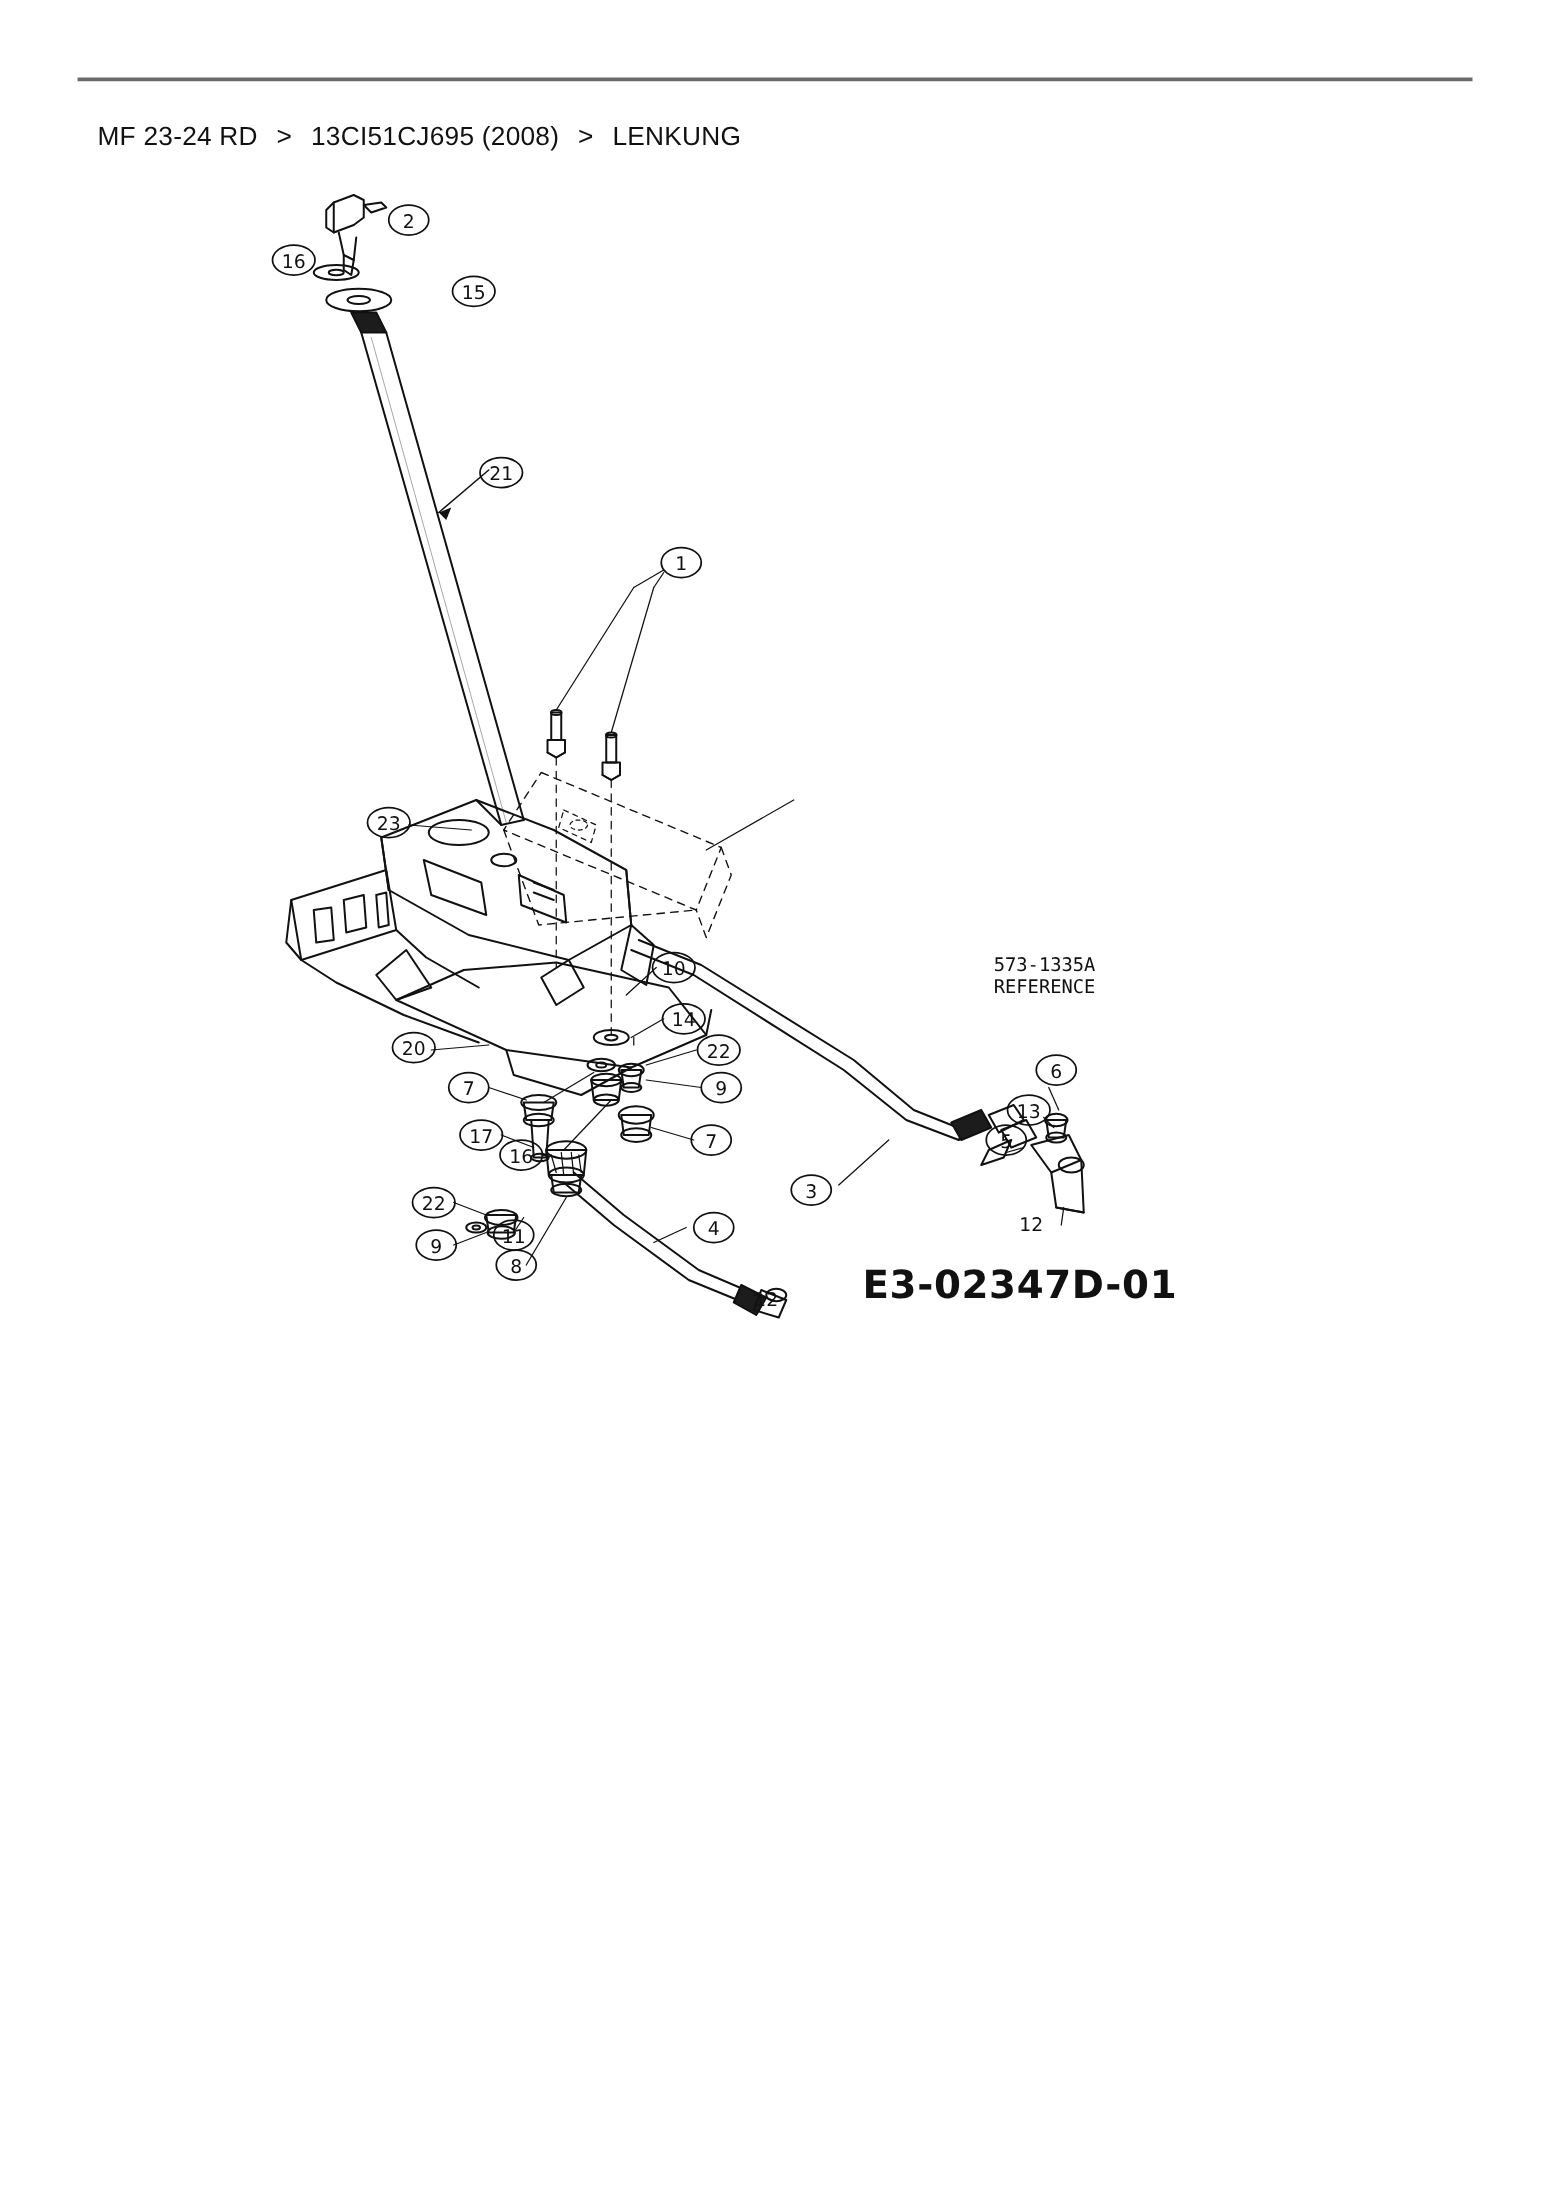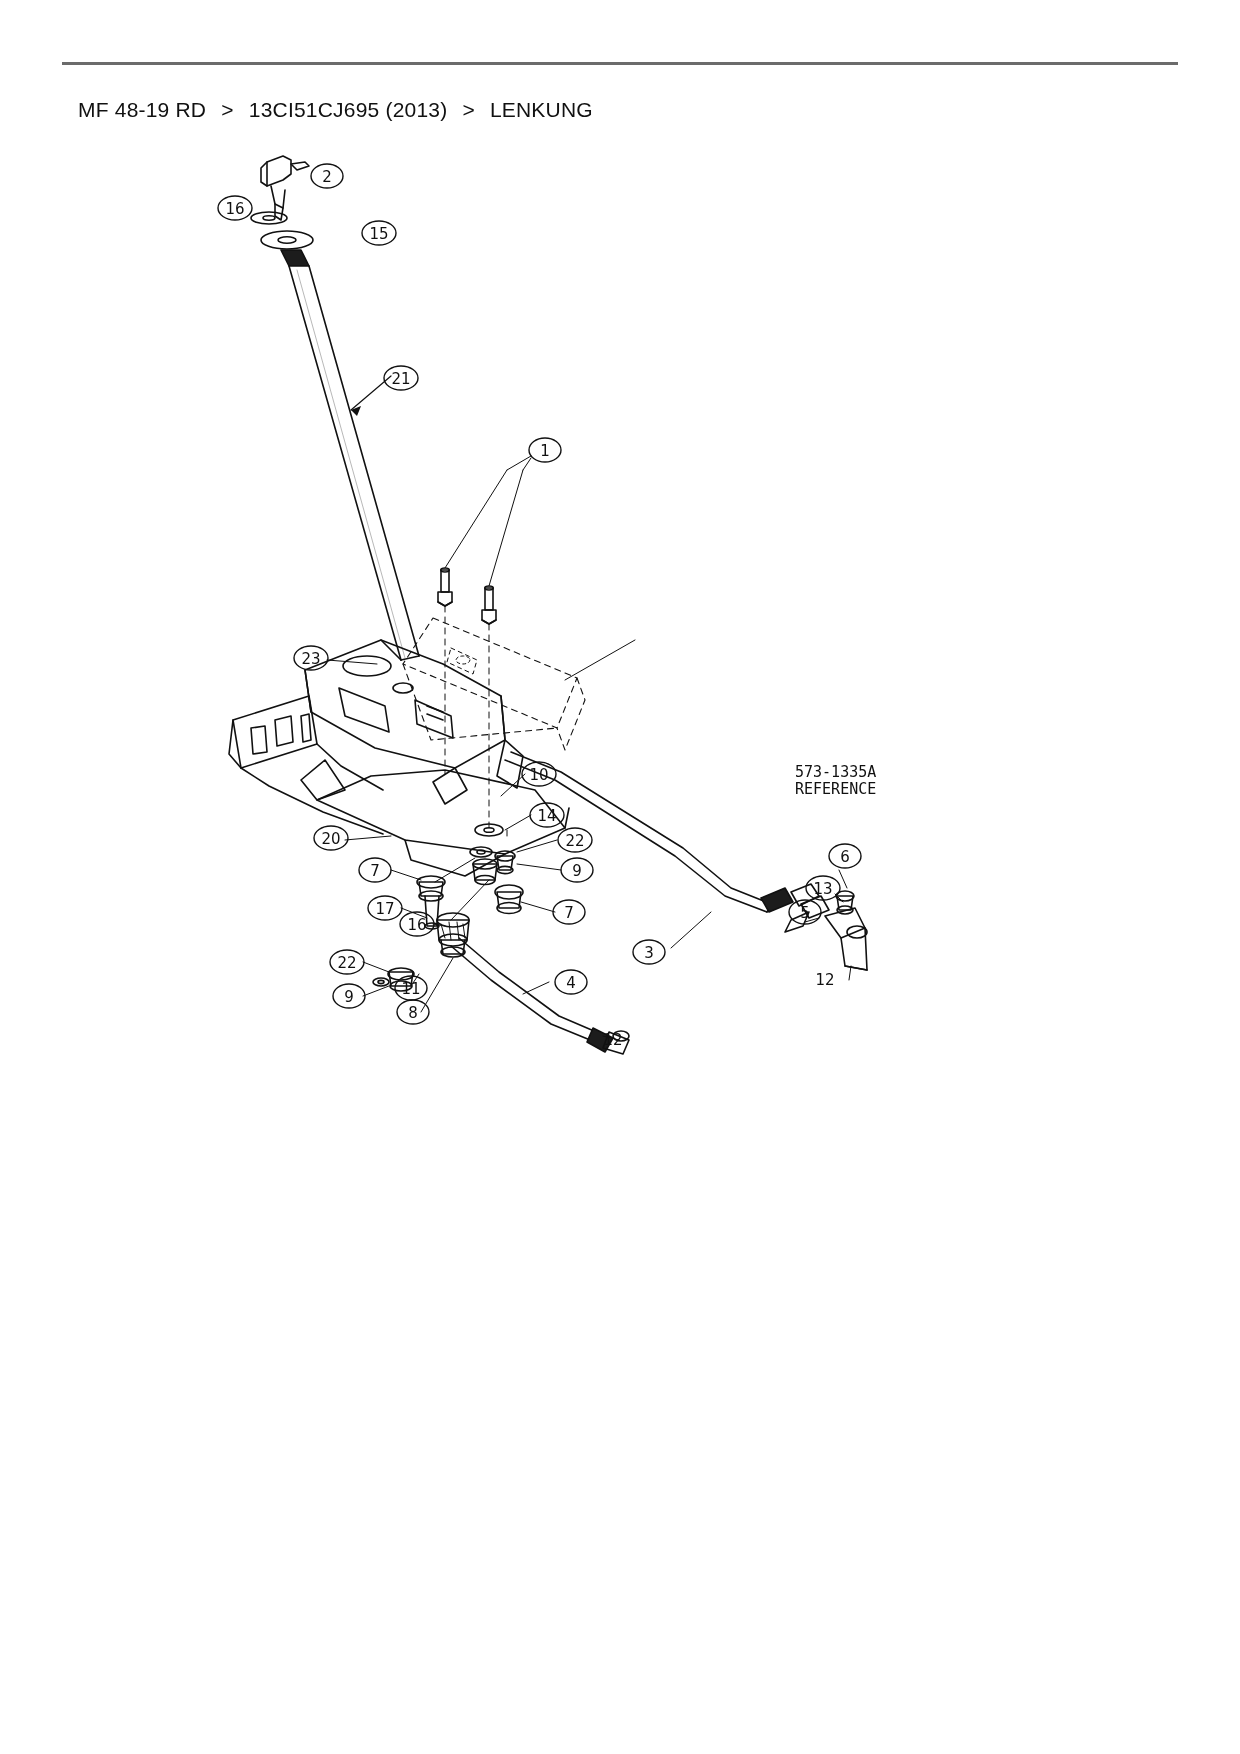--- a/index.html
+++ b/index.html
@@ -75,23 +75,23 @@
   }
 </style>
 </head>
 <body>
 
 <div class="page">
 
   <div class="top-rule"></div>
 
   <div class="breadcrumb">
-    <span>MF 48-19 RD</span>
+    <span>MF 23-24 RD</span>
     <span class="sep">&gt;</span>
-    <span>13CI51CJ695 (2013)</span>
+    <span>13CI51CJ695 (2008)</span>
     <span class="sep">&gt;</span>
     <span>LENKUNG</span>
   </div>
 
   <div class="diagram-wrap">
     <svg viewBox="0 0 880 940" xmlns="http://www.w3.org/2000/svg">
       <g fill="none" stroke="#111111" stroke-width="1.6" stroke-linecap="round" stroke-linejoin="round">
 
         <path d="M62 22 L78 16 L86 20 L86 34 L78 40 L62 46 L56 42 L56 28 Z"></path>
         <path d="M62 22 L62 46"></path>
@@ -311,14 +311,15 @@
       <g font-family="DejaVu Sans, sans-serif" font-size="15" fill="#111" text-anchor="middle" dominant-baseline="central">
         <text x="620" y="840">12</text>
         <text x="408" y="900">12</text>
       </g>
     </svg>
 
     <div class="ref-label">573-1335A
 REFERENCE</div>
   </div>
 
+  <div class="dwg-code">E3-02347D-01</div>
 
 </div>
 
 </body></html>

